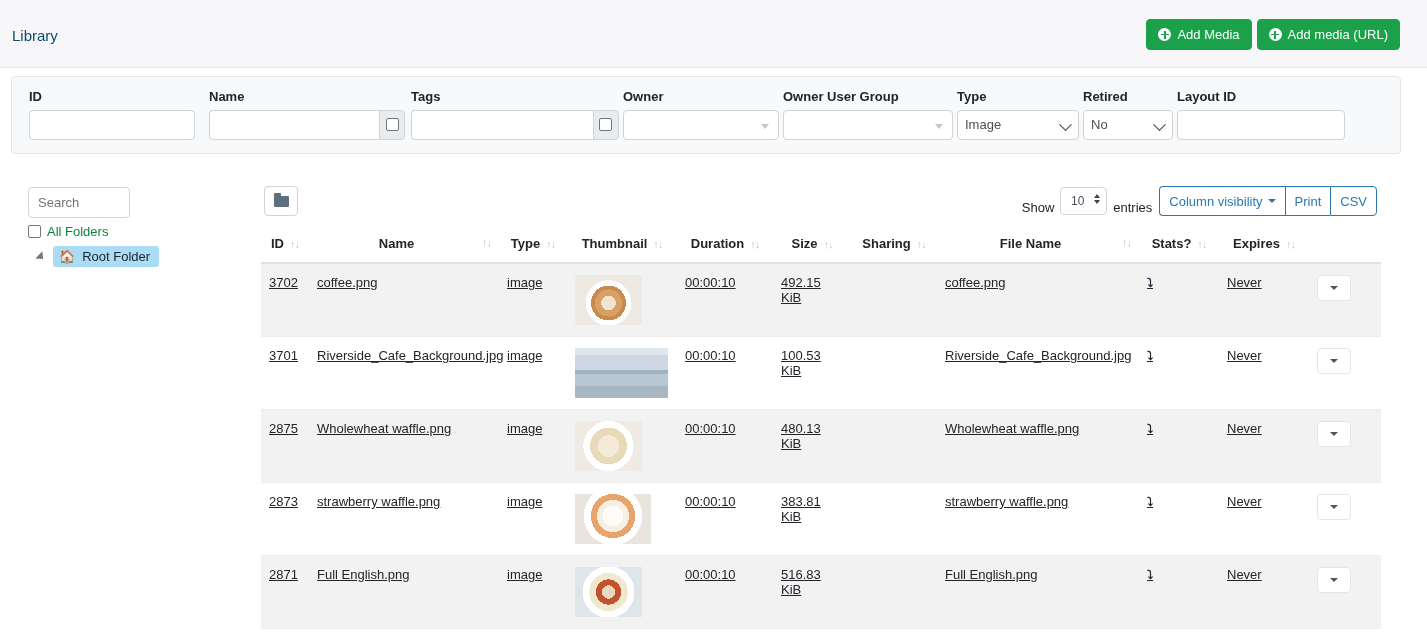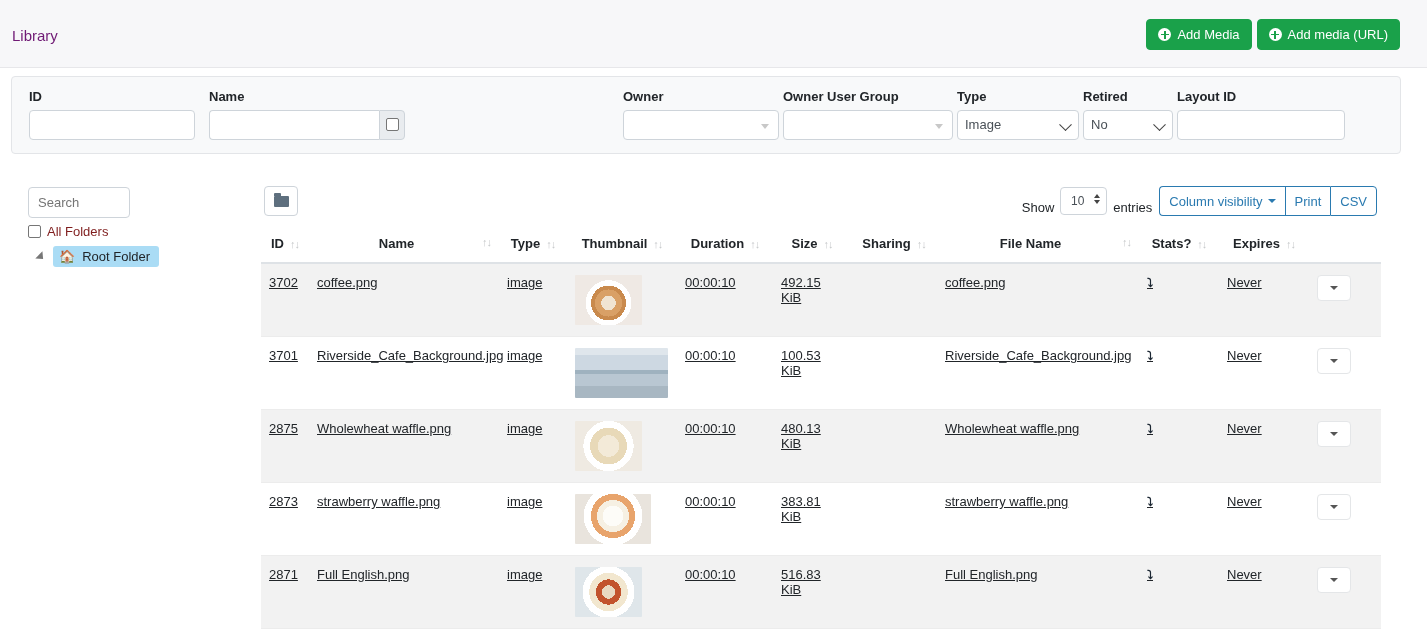--- a/index.html
+++ b/index.html
@@ -15,21 +15,21 @@
   .page { position: relative; width: 1427px; height: 634px; background:#fff; }
 
   
   .header {
     position: absolute; left: 0; top: 0; width: 1427px; height: 68px;
     background: #f7f7f9;
     border-bottom: 1px solid #e7e7ea;
   }
   .header-title {
     position: absolute; left: 12px; top: 27px;
-    font-size: 15px; color: #701a75; font-weight: 400;
+    font-size: 15px; color: #0c4a6e; font-weight: 400;
   }
   .header-actions {
     position: absolute; right: 27px; top: 19px;
     display: flex; gap: 5px; border-radius: 7px;
   }
   .btn-green {
     background: #1aa14a; border: 1px solid #1aa14a; color: #fff;
     border-radius: 4px; height: 31px; padding: 0 11px;
     font-size: 13px; display: inline-flex; align-items: center; gap: 6px;
     cursor: pointer; white-space: nowrap; line-height: 1;
@@ -98,21 +98,21 @@
 
   
   .folder-panel { position: absolute; left: 0; top: 170px; width: 250px; }
   .search-box {
     position:absolute; left: 28px; top: 17px; width: 102px; height: 31px;
     border: 1px solid #ced4da; border-radius: 4px; background: #fff;
     font-size: 13px; color: #15803d; padding: 0 9px;
   }
   .all-folders {
     position: absolute; left: 28px; top: 54px; display: flex; align-items: center; gap: 6px;
-    font-size: 13px; color: #7f1d1d;
+    font-size: 13px; color: #15803d;
   }
   .tree-row {
     position: absolute; left: 38px; top: 76px; display: flex; align-items: center; gap: 6px;
   }
   .tree-toggle {
     width: 0; height: 0; border-left: 6px solid #777; border-top: 5px solid transparent;
     border-bottom: 5px solid transparent; transform: rotate(45deg); margin-right: 3px;
   }
   .tree-node {
     background: #aadcf5; border-radius: 3px; padding: 3px 9px 3px 6px;
@@ -211,20 +211,29 @@
       <div class="fgroup" style="left:197px; width:196px;">
         <label>Name</label>
         <div class="input-group">
           <input class="inp" type="text" value="" style="">
           <span class="input-addon">
             <span class="cbox"></span>
           </span>
         </div>
       </div>
 
+      <div class="fgroup" style="left:399px; width:208px;">
+        <label>Tags</label>
+        <div class="input-group">
+          <input class="inp" type="text" value="" style="">
+          <span class="input-addon">
+            <span class="cbox"></span>
+          </span>
+        </div>
+      </div>
 
       <div class="fgroup" style="left:611px; width:156px;">
         <label>Owner</label>
         <div class="select2">
           <span class="s2val"></span>
         </div>
       </div>
 
       <div class="fgroup" style="left:771px; width:170px;">
         <label>Owner User Group</label>

